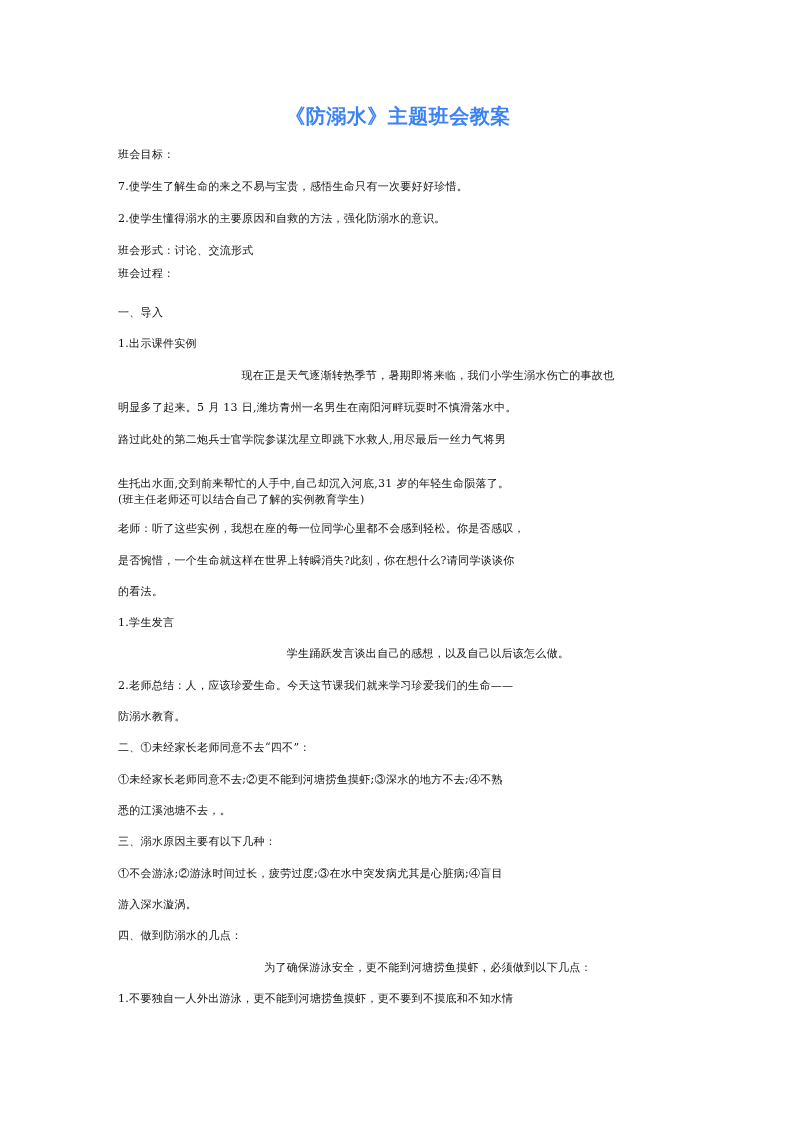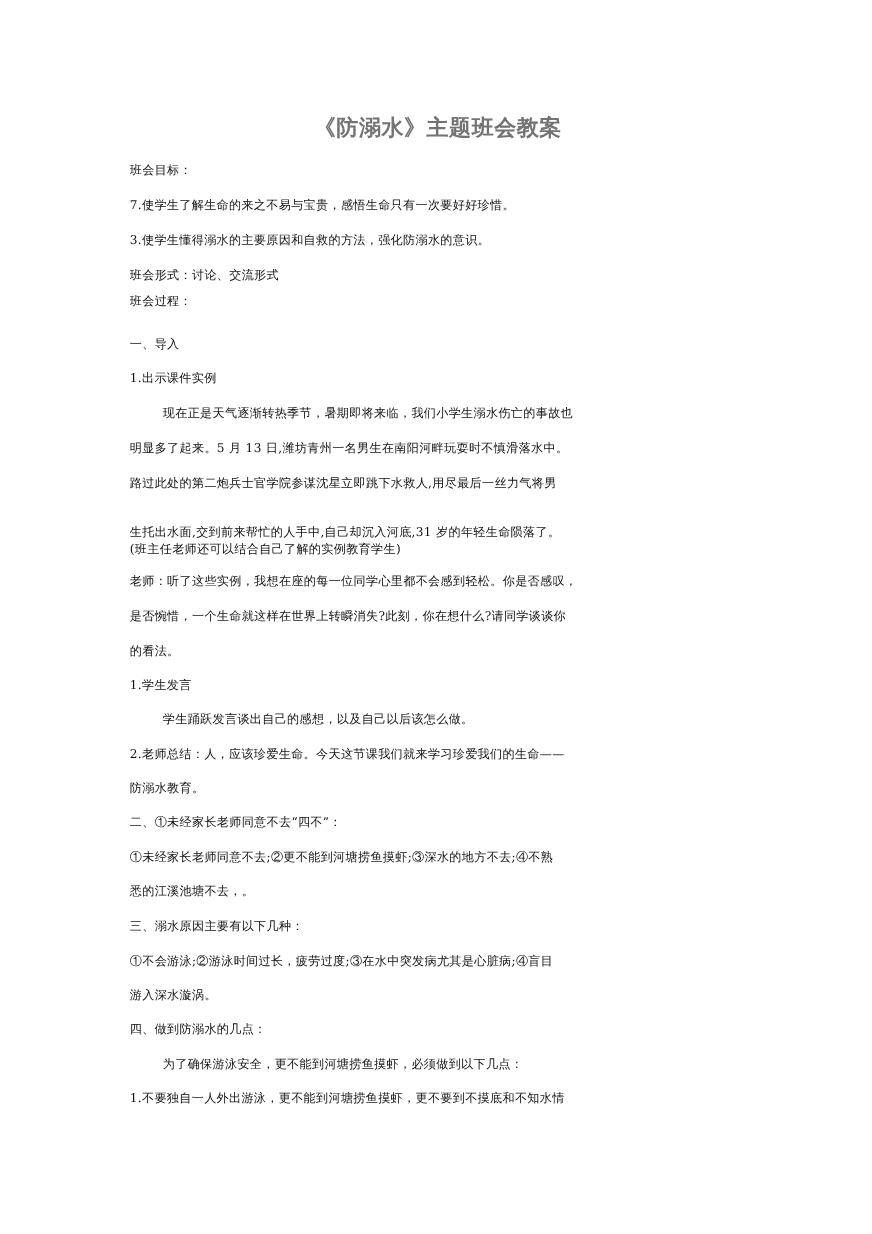--- a/index.html
+++ b/index.html
@@ -1,34 +1,34 @@
 <!DOCTYPE html>
 <html><head>
 <meta charset="utf-8">
 <style>
   html, body { margin: 0; padding: 0; background: #ffffff; }
   body { width: 793px; height: 1122px; position: relative; overflow: hidden;
          font-family: "DejaVu Serif", "Liberation Serif", serif; color: #111; }
   .page { position: absolute; left: 118px; top: 0; width: 560px; }
   .title { position: absolute; left: 0; width: 560px; top: 103px; text-align: center;
            font-family: "DejaVu Sans", "Liberation Sans", sans-serif; font-weight: bold;
-           font-size: 20px; letter-spacing: 0.5px; color: #737373; }
+           font-size: 20px; letter-spacing: 0.5px; color: #3b82f6; }
   .line { position: absolute; left: 0; width: 560px; font-size: 11px; line-height: 20px;
           white-space: nowrap; letter-spacing: 0.3px; }
-  .indent { padding-left: 30px; }
+  .indent { padding-left: 30px; text-align: center; }
 </style>
 </head>
 <body>
 
 <div class="page">
   <div class="title">《防溺水》主题班会教案</div>
 
   <div class="line" style="top:145px">班会目标：</div>
   <div class="line" style="top:177px">7.使学生了解生命的来之不易与宝贵，感悟生命只有一次要好好珍惜。</div>
-  <div class="line" style="top:209px">3.使学生懂得溺水的主要原因和自救的方法，强化防溺水的意识。</div>
+  <div class="line" style="top:209px">2.使学生懂得溺水的主要原因和自救的方法，强化防溺水的意识。</div>
   <div class="line" style="top:241px">班会形式：讨论、交流形式</div>
   <div class="line" style="top:264px">班会过程：</div>
   <div class="line" style="top:303px">一、导入</div>
   <div class="line" style="top:334px">1.出示课件实例</div>
   <div class="line indent" style="top:366px">现在正是天气逐渐转热季节，暑期即将来临，我们小学生溺水伤亡的事故也</div>
   <div class="line" style="top:398px">明显多了起来。5 月 13 日,潍坊青州一名男生在南阳河畔玩耍时不慎滑落水中。</div>
   <div class="line" style="top:430px">路过此处的第二炮兵士官学院参谋沈星立即跳下水救人,用尽最后一丝力气将男</div>
   <div class="line" style="top:474px">生托出水面,交到前来帮忙的人手中,自己却沉入河底,31 岁的年轻生命陨落了。</div>
   <div class="line" style="top:490px">(班主任老师还可以结合自己了解的实例教育学生)</div>
   <div class="line" style="top:519px">老师：听了这些实例，我想在座的每一位同学心里都不会感到轻松。你是否感叹，</div>

